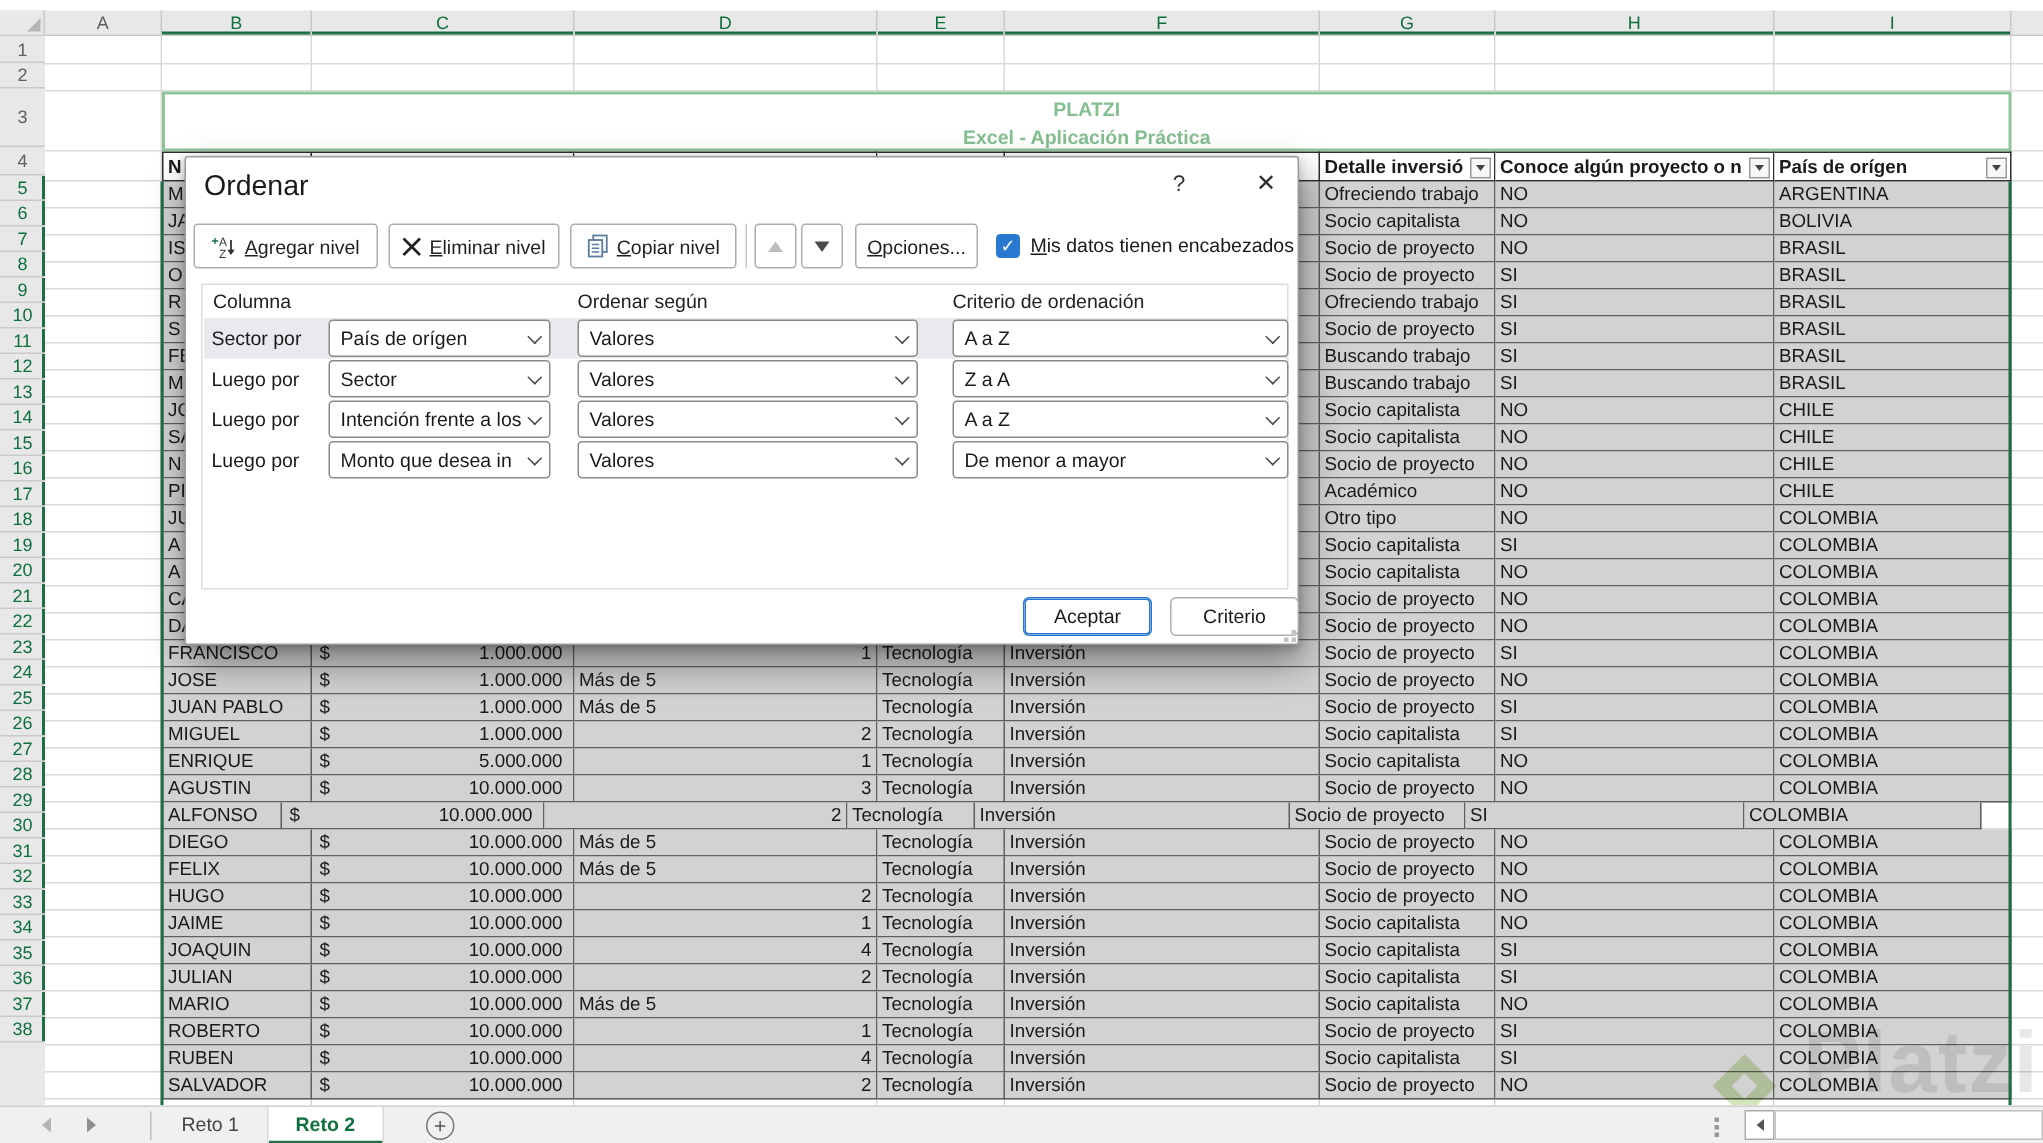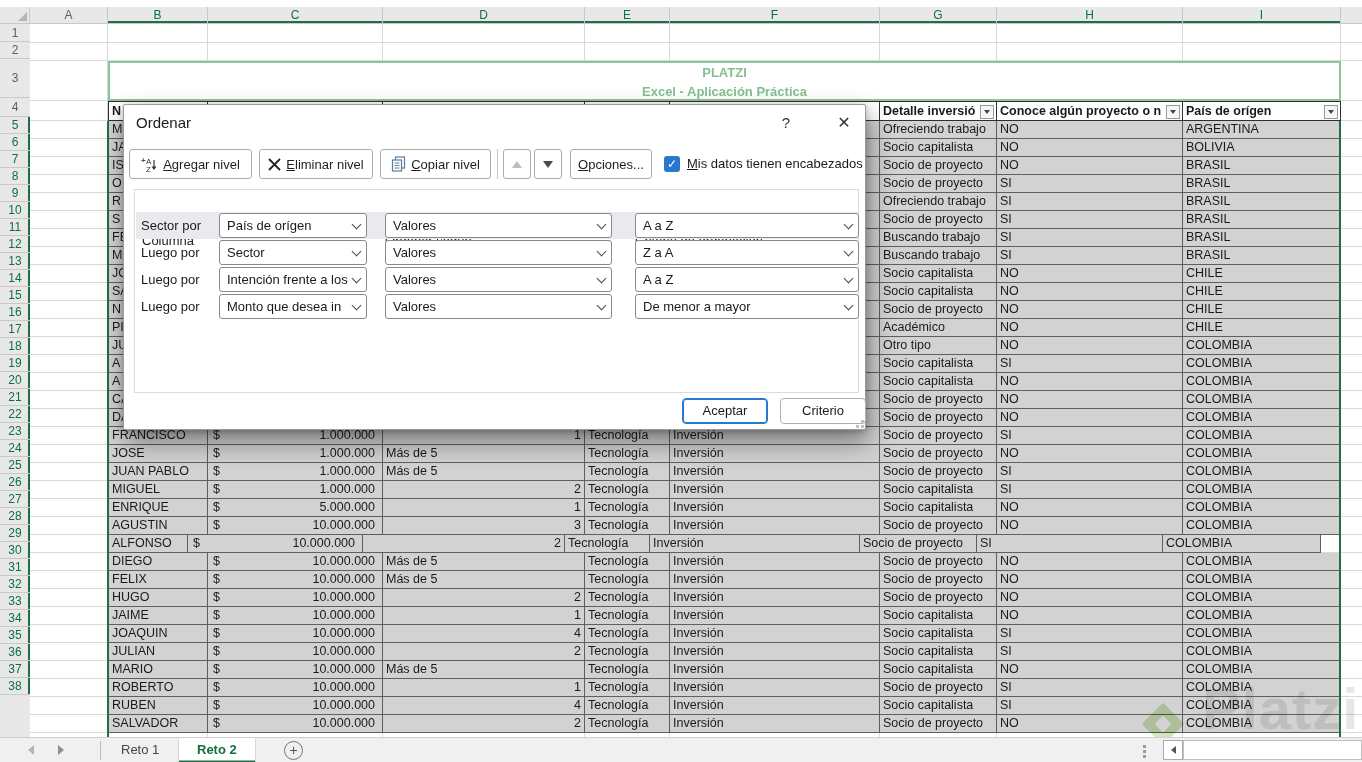--- a/index.html
+++ b/index.html
@@ -46,41 +46,41 @@
   #wm{position:absolute;left:1090px;top:655px;width:300px;height:90px;opacity:.55;
       mix-blend-mode:multiply;pointer-events:none;}
   #wm .dia{position:absolute;left:28px;top:30px;width:30px;height:30px;border:9px solid #aed183;
            transform:rotate(45deg);}
   #wm .wtxt{position:absolute;left:82px;top:-4px;font-size:58px;font-weight:bold;color:#d4d4d4;
             letter-spacing:1px;}
   
   #dlg{position:absolute;left:123px;top:104px;width:743px;height:326px;background:#fff;
        border:1px solid #9b9b9b;border-radius:2px;
        box-shadow:3px 12px 26px rgba(0,0,0,.42), 0 2px 6px rgba(0,0,0,.22);font-size:13px;}
-  #dlg-title{position:absolute;left:12px;top:9px;font-size:15px;color:#1a1a1a;}
+  #dlg-title{position:absolute;left:12px;top:9px;font-size:19px;color:#1a1a1a;}
   .titlebtn{position:absolute;top:7px;width:24px;height:22px;text-align:center;font-size:15px;
             color:#333;line-height:22px;cursor:default;}
   #dlg-help{left:650px;}
   #dlg-close{left:708px;font-size:16px;}
   .tbbtn{position:absolute;top:44px;height:30px;background:#fff;border:1px solid #acacac;
          border-radius:3px;display:flex;align-items:center;justify-content:center;gap:5px;
          font-size:13px;color:#1f1f1f;padding:0 8px;}
   .accesskey::first-letter{text-decoration:underline;}
   .sep{position:absolute;left:373px;top:44px;width:1px;height:30px;background:#c9c9c9;}
   .arrbtn{position:absolute;top:44px;width:28px;height:30px;border:1px solid #acacac;border-radius:3px;
           background:#fff;display:flex;align-items:center;justify-content:center;}
   .arr-up{width:0;height:0;border-left:5px solid transparent;border-right:5px solid transparent;
           border-bottom:7px solid #bdbdbd;}
   .arr-dn{width:0;height:0;border-left:5px solid transparent;border-right:5px solid transparent;
           border-top:7px solid #4a4a4a;}
   #cb{position:absolute;left:540px;top:51px;width:16px;height:16px;border-radius:3px;
       background:var(--cb-blue,#2878cf);color:#fff;font-size:12px;line-height:16px;text-align:center;}
   #cb-label{position:absolute;left:563px;top:51px;font-size:13px;}
   #panel{position:absolute;left:10px;top:84px;width:725px;height:204px;border:1px solid #dcdcdc;background:#fff;}
-  .phead{position:absolute;top:3px;font-size:13px;color:#222;margin-top:40px;}
+  .phead{position:absolute;top:3px;font-size:13px;color:#222;}
   .lvlband{position:absolute;left:1px;width:722px;height:27px;background:#e9e9ee;}
   .lvl-label{position:absolute;left:6px;font-size:13px;line-height:27px;color:#1a1a1a;}
   .combo{position:absolute;height:25px;border:1px solid #8a8a8a;border-radius:3px;background:#fff;
          font-size:13px;line-height:23px;padding:0 18px 0 7px;overflow:hidden;white-space:nowrap;}
   .chev{position:absolute;right:6px;top:7px;width:7px;height:7px;border-left:1.5px solid #4a4a4a;
         border-bottom:1.5px solid #4a4a4a;transform:rotate(-45deg);}
   .footbtn{position:absolute;top:293px;width:86px;height:26px;border-radius:4px;background:#fff;
            font-size:13px;text-align:center;line-height:24px;}
   #btn-ok{left:558px;border:1px solid var(--cb-blue,#2878cf);box-shadow:inset 0 0 0 1px var(--cb-blue,#2878cf);}
   #btn-cancel{left:656px;border:1px solid #b0b0b0;}

